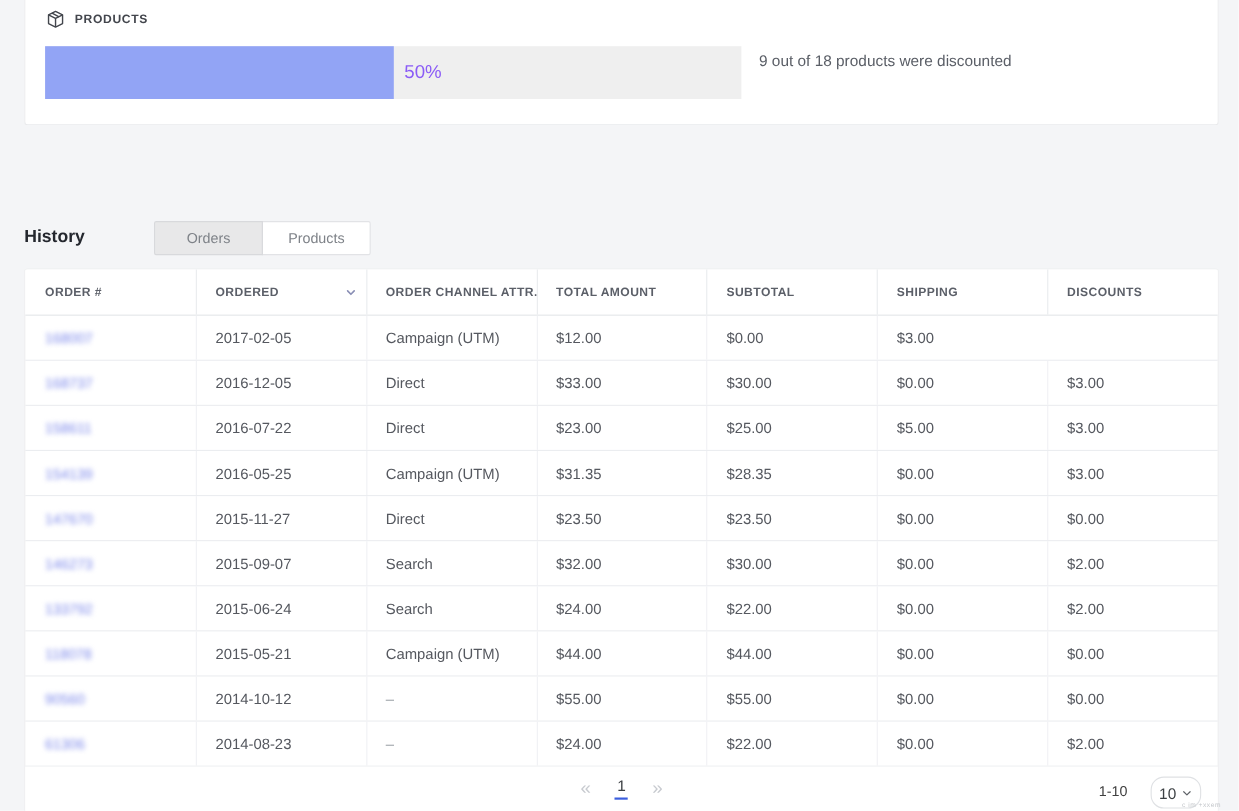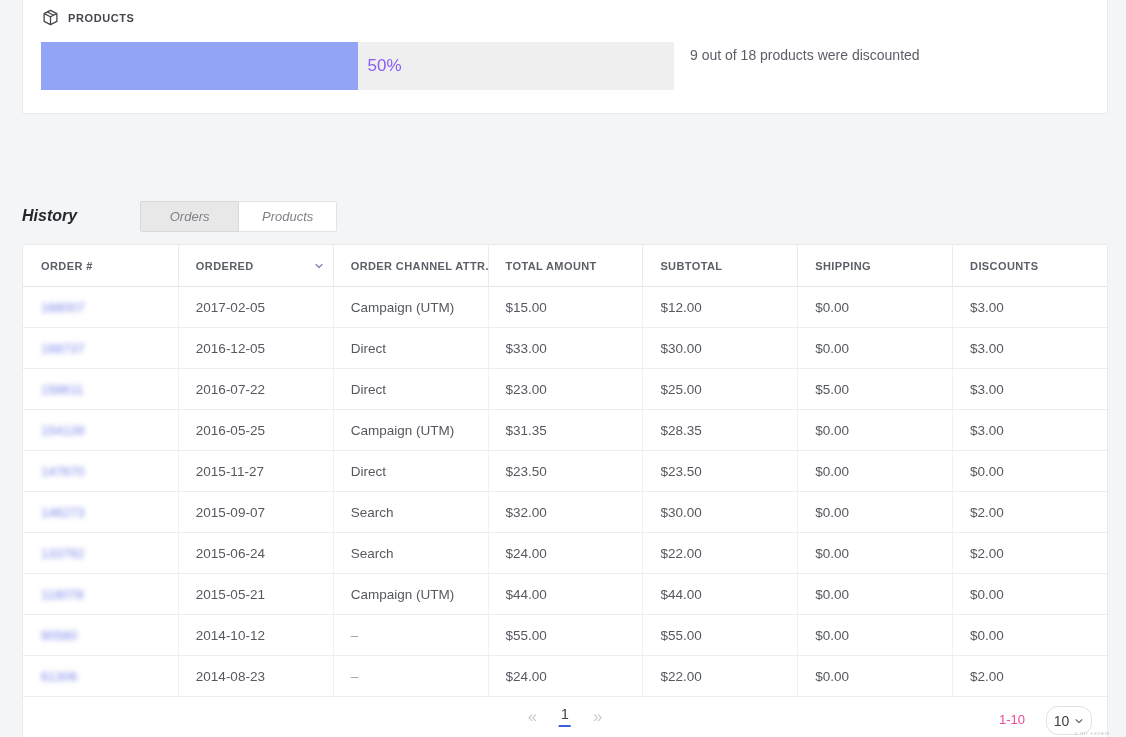--- a/index.html
+++ b/index.html
@@ -26,21 +26,21 @@
   .progress-track { position:relative; width:100%; height:100%; background:#efefef; }
   .progress-fill { position:absolute; left:0; top:0; bottom:0; background:#92a4f5; }
   .progress-label {
     position:absolute; top:0; height:100%; display:flex; align-items:center;
     font-size:17px; color:#8b5cf6;
   }
   .products-caption {
     position:absolute; left:667px; top:47px; font-size:14px; color:#5a5e66;
   }
   
-  #history-bar { position:absolute; left:22px; top:200px; height:32px; display:flex; align-items:center;font-style:italic; }
+  #history-bar { position:absolute; left:22px; top:200px; height:32px; display:flex; align-items:center; }
   #history-title { font-size:16px; font-weight:bold; color:#24272e; }
   .tab-group { display:flex; margin-left:63px; }
   .tab {
     width:99px; height:31px; display:flex; align-items:center; justify-content:center;
     font-size:13px; color:#7e8288; background:#ffffff; border:1px solid #e2e3e6;
     cursor:pointer;
   }
   .tab.selected { background:#e8e8e9; border-color:#d8d9dc; z-index:2;text-align:center; }
   .tab + .tab { margin-left:-1px; border-radius:0 2px 2px 0; }
   .tab:first-child { border-radius:2px 0 0 2px; }
@@ -71,21 +71,21 @@
   #table-footer { position:absolute; left:0; right:0; top:452px; height:42px; background:#fff; }
   .pager {
     position:absolute; left:50%; transform:translateX(-50%); top:9px;
     display:flex; align-items:center; gap:22px;
   }
   .pager-chevron { font-size:17px; color:#c8cbd0; line-height:1; cursor:default; user-select:none; }
   .page-current {
     font-size:14px; color:#3c4043; padding:0 2px 3px 2px;
     border-bottom:2px solid #3b5ede; cursor:pointer;
   }
-  .range-label { position:absolute; right:82px; top:15px; font-size:13px; color:#ec4899; }
+  .range-label { position:absolute; right:82px; top:15px; font-size:13px; color:#404040; }
   .page-size {
     position:absolute; right:15px; top:9px; width:46px; height:29px;
     border:1px solid #dfe1e4; border-radius:12px; background:#fff;
     display:flex; align-items:center; justify-content:center; gap:5px;
     font-size:14px; color:#3c4043; cursor:pointer;
   }
   .select-chevron { width:10px; height:10px; }
   .fine-print {
     position:absolute; right:16px; bottom:1px; font-size:6px; color:#c3c6ca;
     letter-spacing:.5px; filter:blur(.4px);
@@ -140,21 +140,20 @@
     <div class="t-cell">SHIPPING</div>
     <div class="t-cell">DISCOUNTS</div>
   </div>
   <div class="t-body" id="table-body">
       <div class="t-row">
         <div class="t-cell">
           <span class="order-link">168007</span>
         </div>
         <div class="t-cell">2017-02-05</div>
         <div class="t-cell">Campaign (UTM)</div>
-        <div class="t-cell">$15.00</div>
         <div class="t-cell">$12.00</div>
         <div class="t-cell">$0.00</div>
         <div class="t-cell">$3.00</div>
       </div>
       <div class="t-row">
         <div class="t-cell">
           <span class="order-link">168737</span>
         </div>
         <div class="t-cell">2016-12-05</div>
         <div class="t-cell">Direct</div>

